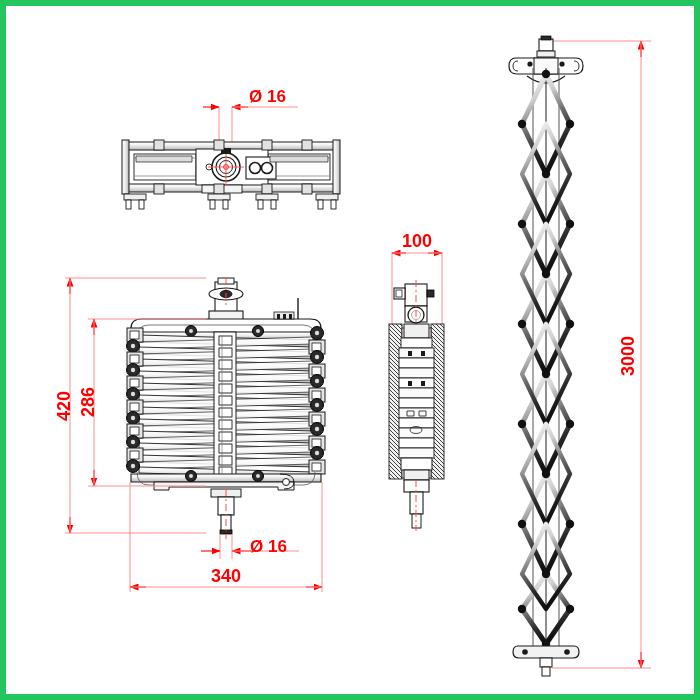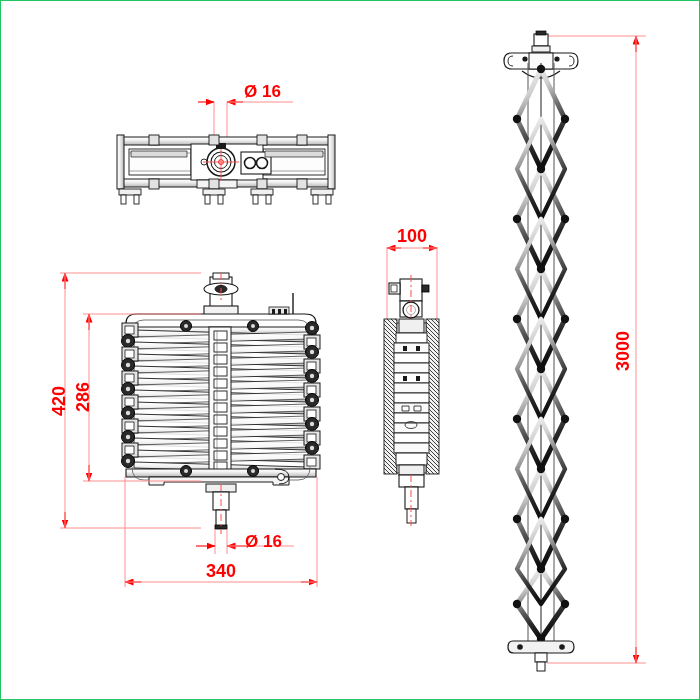--- a/index.html
+++ b/index.html
@@ -1,19 +1,19 @@
 <!DOCTYPE html>
 <html><head>
 <meta charset="utf-8">
 <style>
   html,body{margin:0;padding:0;background:#fff;}
   body{width:700px;height:700px;overflow:hidden;
        font-family:"Liberation Sans", sans-serif;}
   #sheet{position:relative;width:700px;height:700px;background:#ffffff;
-         border:1px solid #22c55e;box-sizing:border-box;}
+         border:6px solid #22c55e;box-sizing:border-box;}
   svg{position:absolute;left:0;top:0;width:700px;height:700px;}
   .dimtxt{fill:#ff0000;font-family:"Liberation Sans",sans-serif;
           font-size:17px;font-weight:bold;}
   .dimtxt.big{font-size:18px;}
 </style>
 </head>
 <body>
 
 <div id="sheet">
 

